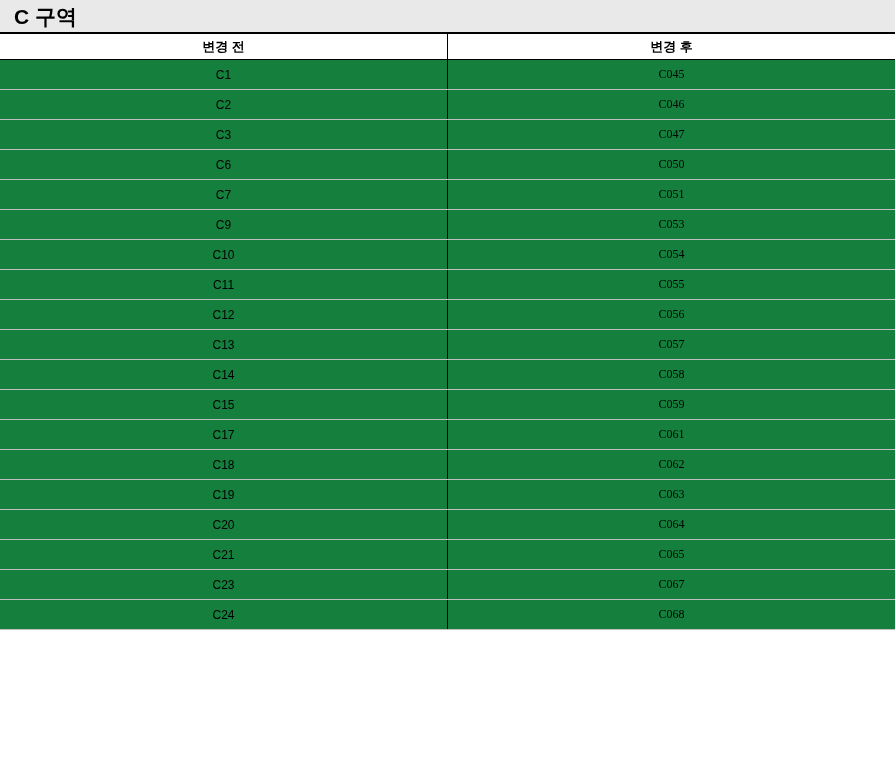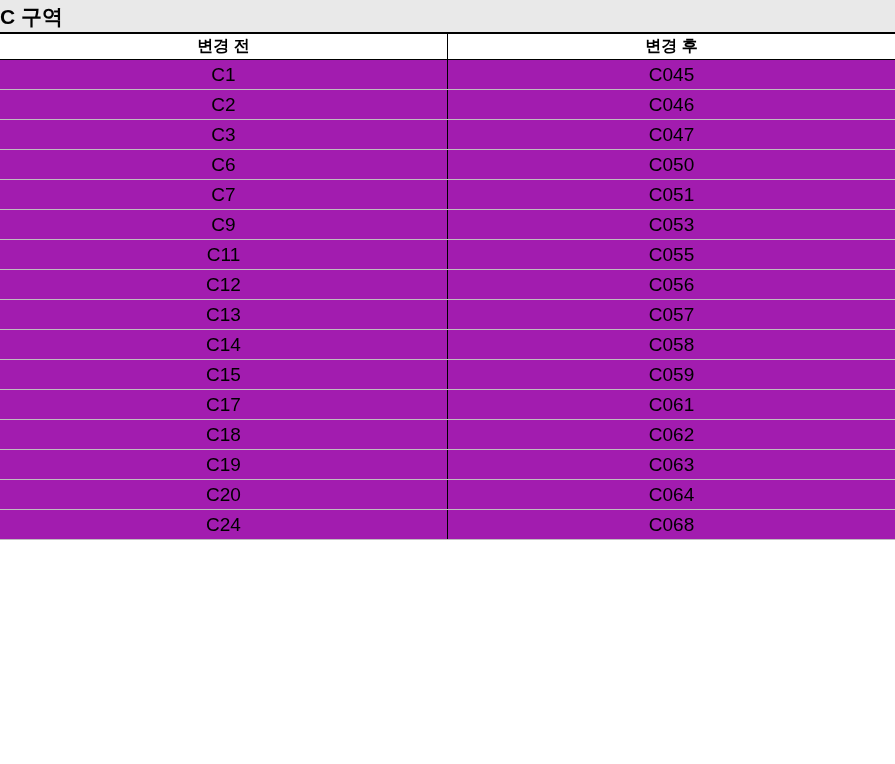--- a/index.html
+++ b/index.html
@@ -16,58 +16,59 @@
   }
   .page {
     width: 895px;
     height: 764px;
     position: relative;
     box-sizing: border-box;
   }
   .section-title {
     height: 34px;
     line-height: 34px;
+    padding-left: 14px;
     font-size: 21px;
     font-weight: bold;
     background: #e9e9e9;
     border-bottom: 2px solid #000000;
     box-sizing: border-box;
     letter-spacing: 0px;
   }
   table.conv-table {
     width: 100%;
     border-collapse: collapse;
     table-layout: fixed;
   }
   table.conv-table col.col-before { width: 50%; }
   table.conv-table col.col-after  { width: 50%; }
 
   table.conv-table th {
-    font-size: 16px;
+    font-size: 13px;
     font-weight: bold;
     text-align: center;
     height: 25px;
     padding: 0;
     border-bottom: 1.5px solid #000000;
     border-right: 1px solid #000000;
     background: #ffffff;
   }
   table.conv-table th:last-child { border-right: none; }
 
   table.conv-table td {
-    font-size: 19px;
+    font-size: 12px;
     text-align: center;
     height: 29px;
     padding: 0;
     border-bottom: 1px solid #bfbfbf;
     border-right: 1px solid #000000;
-    background: #a21caf;
+    background: #15803d;
     margin-top: 28px;
   }
-  table.conv-table td:last-child { border-right: none; }
+  table.conv-table td:last-child { border-right: none; font-family: Liberation Serif, serif; }
   table.conv-table tr:last-child td { border-bottom: 1px solid #bfbfbf; }
 </style>
 </head>
 <body>
 
 <div class="page">
 
   <div class="section-title">C 구역</div>
 
   <table class="conv-table">
@@ -100,20 +101,24 @@
       </tr>
       <tr>
         <td>C7</td>
         <td>C051</td>
       </tr>
       <tr>
         <td>C9</td>
         <td>C053</td>
       </tr>
       <tr>
+        <td>C10</td>
+        <td>C054</td>
+      </tr>
+      <tr>
         <td>C11</td>
         <td>C055</td>
       </tr>
       <tr>
         <td>C12</td>
         <td>C056</td>
       </tr>
       <tr>
         <td>C13</td>
         <td>C057</td>
@@ -136,19 +141,27 @@
       </tr>
       <tr>
         <td>C19</td>
         <td>C063</td>
       </tr>
       <tr>
         <td>C20</td>
         <td>C064</td>
       </tr>
       <tr>
+        <td>C21</td>
+        <td>C065</td>
+      </tr>
+      <tr>
+        <td>C23</td>
+        <td>C067</td>
+      </tr>
+      <tr>
         <td>C24</td>
         <td>C068</td>
       </tr>
     </tbody>
   </table>
 
 </div>
 
 </body></html>

